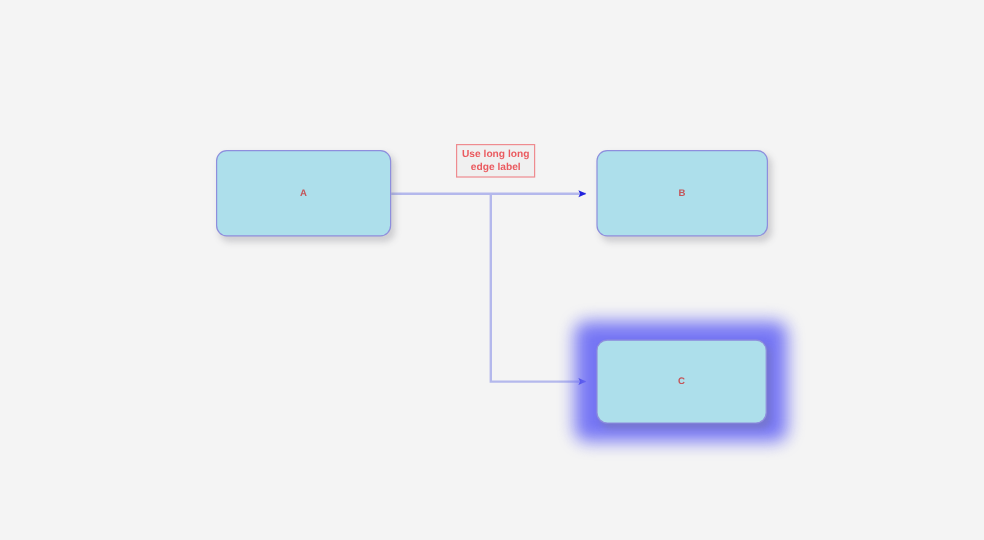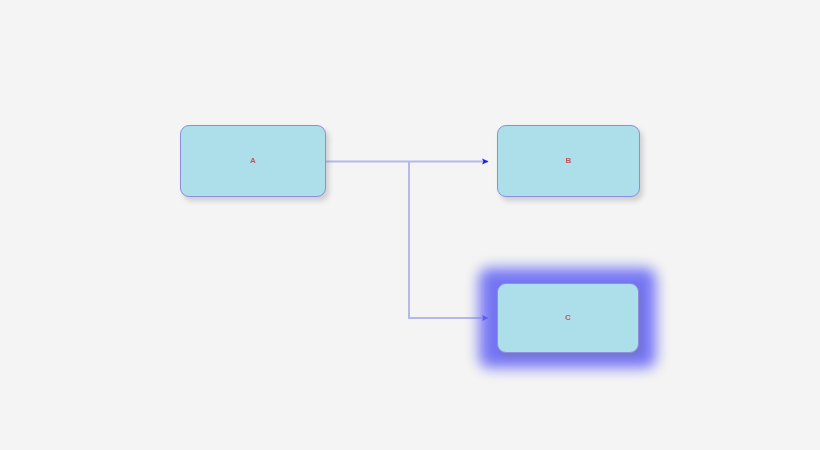--- a/index.html
+++ b/index.html
@@ -108,14 +108,18 @@
   </div>
 
   <div class="node" style="left:497px; top:125px; width:143px; height:72px;">
     <span class="node-label">B</span>
   </div>
 
   <div class="node" style="left:497px; top:283px; width:142px; height:70px;">
     <span class="node-label">C</span>
   </div>
 
+  <div class="edge-label" style="left:380px; top:120px;">
+    <div>Use long long</div>
+    <div>edge label</div>
+  </div>
 
 </div>
 
 </body></html>

